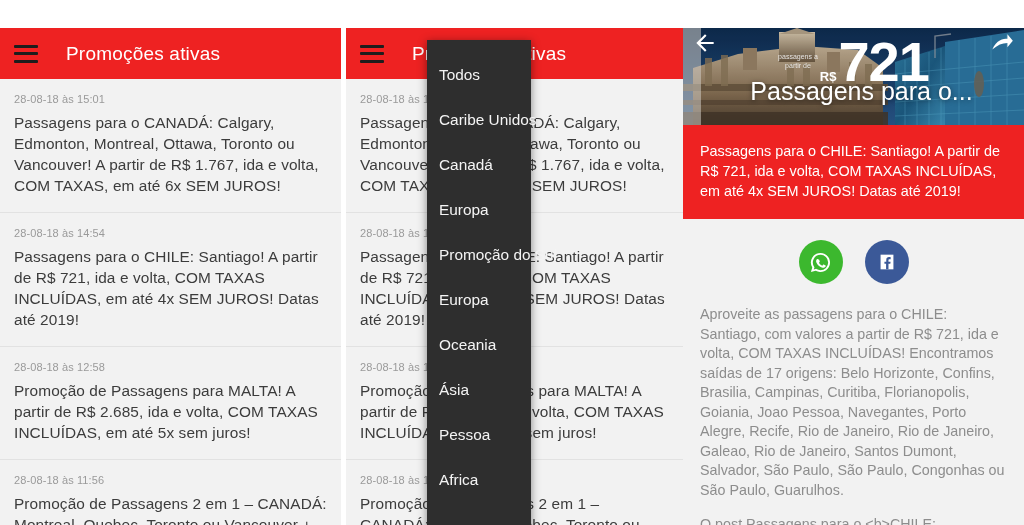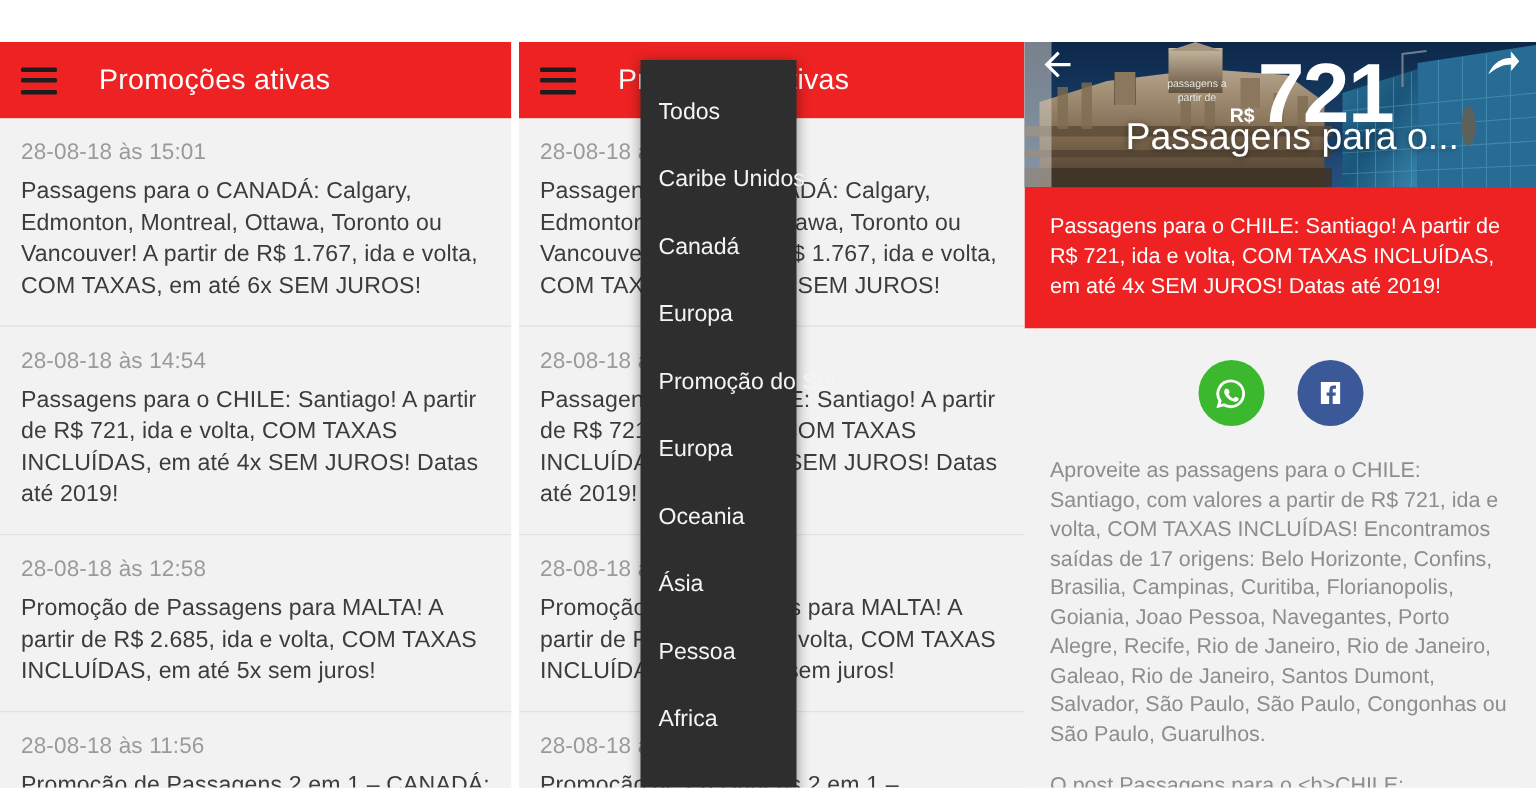--- a/index.html
+++ b/index.html
@@ -38,21 +38,21 @@
 
   
   .feed{position:absolute;top:51px;left:0;right:0;bottom:0;overflow:hidden;background:#f2f2f2;}
   .card{
     background:#f2f2f2;
     padding:14px 14px 16px 14px;
     border-bottom:1px solid #e2e2e2;
     box-sizing:border-box;
   }
   .card-time{
-    color:#9a9a9a;font-size:15px;margin-bottom:7px;letter-spacing:.1px;
+    color:#9a9a9a;font-size:11px;margin-bottom:7px;letter-spacing:.1px;
   }
   .card-text{
     color:#3c3c3c;font-size:15.4px;line-height:21px;letter-spacing:.1px;
   }
 
   
   .menu{
     position:absolute;top:12px;left:81px;width:104px;bottom:0;
     background:#2e2e2e;
     box-shadow:0 2px 9px rgba(0,0,0,.45);

